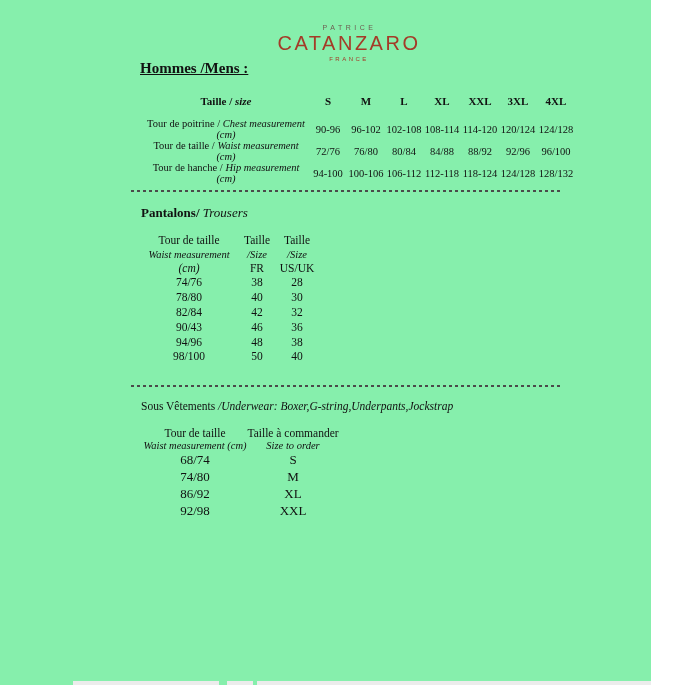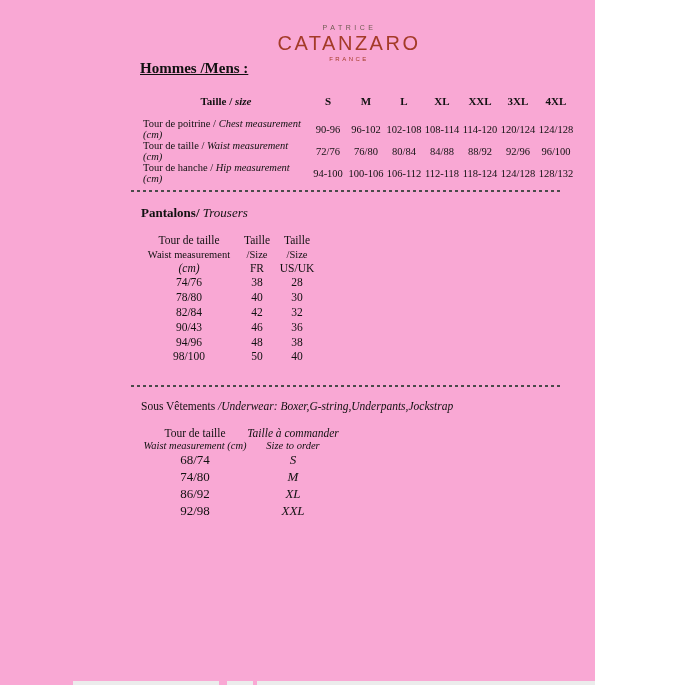--- a/index.html
+++ b/index.html
@@ -1,58 +1,58 @@
 <!DOCTYPE html>
 <html><head>
 <meta charset="utf-8">
 <style>
   html,body{margin:0;padding:0;background:#ffffff;}
   .page{
-    position:relative;width:553px;height:685px;background:#f9a8d4;
-    font-family:"Liberation Serif", serif;color:#111111;overflow:hidden;padding-left:42px;
+    position:relative;width:651px;height:685px;background:#86efac;
+    font-family:"Liberation Serif", serif;color:#111111;overflow:hidden;
   }
   .it{font-style:italic;}
 
   
   .logo{position:absolute;top:24px;left:248px;width:200px;text-align:center;line-height:1;}
   .logo-top{font-family:"Liberation Sans",sans-serif;font-size:7px;letter-spacing:3.5px;color:#6e5b51;margin-bottom:2px;padding-left:3px;}
   .logo-name{font-family:"Liberation Sans",sans-serif;font-size:20px;letter-spacing:2.5px;color:#a43b28;font-weight:400;margin-bottom:3px;padding-left:2px;}
   .logo-bottom{font-family:"Liberation Sans",sans-serif;font-size:6px;letter-spacing:2.5px;color:#a43b28;padding-left:2px;}
 
   
   .h-mens{position:absolute;top:60px;left:140px;font-size:15px;font-weight:bold;text-decoration:underline;}
   .h-trousers{position:absolute;top:205px;left:141px;font-size:13px;}
   .h-trousers .fr{font-weight:bold;}
   .h-underwear{position:absolute;top:400px;left:141px;font-size:11.5px;text-align:right;}
 
   
   table{border-collapse:collapse;}
   .t-mens{position:absolute;top:92px;left:143px;table-layout:fixed;}
   .t-mens td,.t-mens th{padding:0;font-weight:normal;margin-left:42px;}
-  .t-mens .c-lbl{width:166px;text-align:left;}
+  .t-mens .c-lbl{width:166px;text-align:center;}
   .t-mens .c-v{width:38px;text-align:center;}
   .t-mens thead th{height:18px;padding-bottom:8px;font-size:11px;font-weight:bold;vertical-align:middle;}
   .t-mens thead .c-lbl{text-align:center;}
   .t-mens tbody td{height:20px;font-size:10.5px;vertical-align:middle;}
 
   
   .t-trousers{position:absolute;top:233px;left:143px;table-layout:fixed;}
   .t-trousers td{padding:0;text-align:center;vertical-align:middle;}
   .t-trousers .c1{width:92px;}
   .t-trousers .c2{width:44px;}
   .t-trousers .c3{width:36px;}
   .t-trousers thead td{height:14px;font-size:11.5px;}
-  .t-trousers thead tr.sub td{font-size:10.5px;margin-top:16px;}
+  .t-trousers thead tr.sub td{font-size:10.5px;font-style:italic;margin-top:16px;}
   .t-trousers tbody td{height:14.8px;font-size:11.5px;}
 
   
   .t-under{position:absolute;top:426px;left:143px;table-layout:fixed;}
   .t-under td{padding:0;text-align:center;vertical-align:middle;}
   .t-under .c1{width:104px;}
-  .t-under .c2{width:92px;font-style:italic;}
+  .t-under .c2{width:92px;}
   .t-under thead tr.l1 td{height:13px;font-size:11.5px;}
   .t-under thead tr.l2 td{height:12px;font-size:10.5px;font-style:italic;}
   .t-under tbody td{height:17px;font-size:13px;}
 
   
   .sep{position:absolute;left:131px;width:432px;height:1.5px;
     background:repeating-linear-gradient(90deg,#4a4a4a 0 3px,transparent 3px 6px);}
   .sep1{top:190px;}
   .sep2{top:385px;}
 

